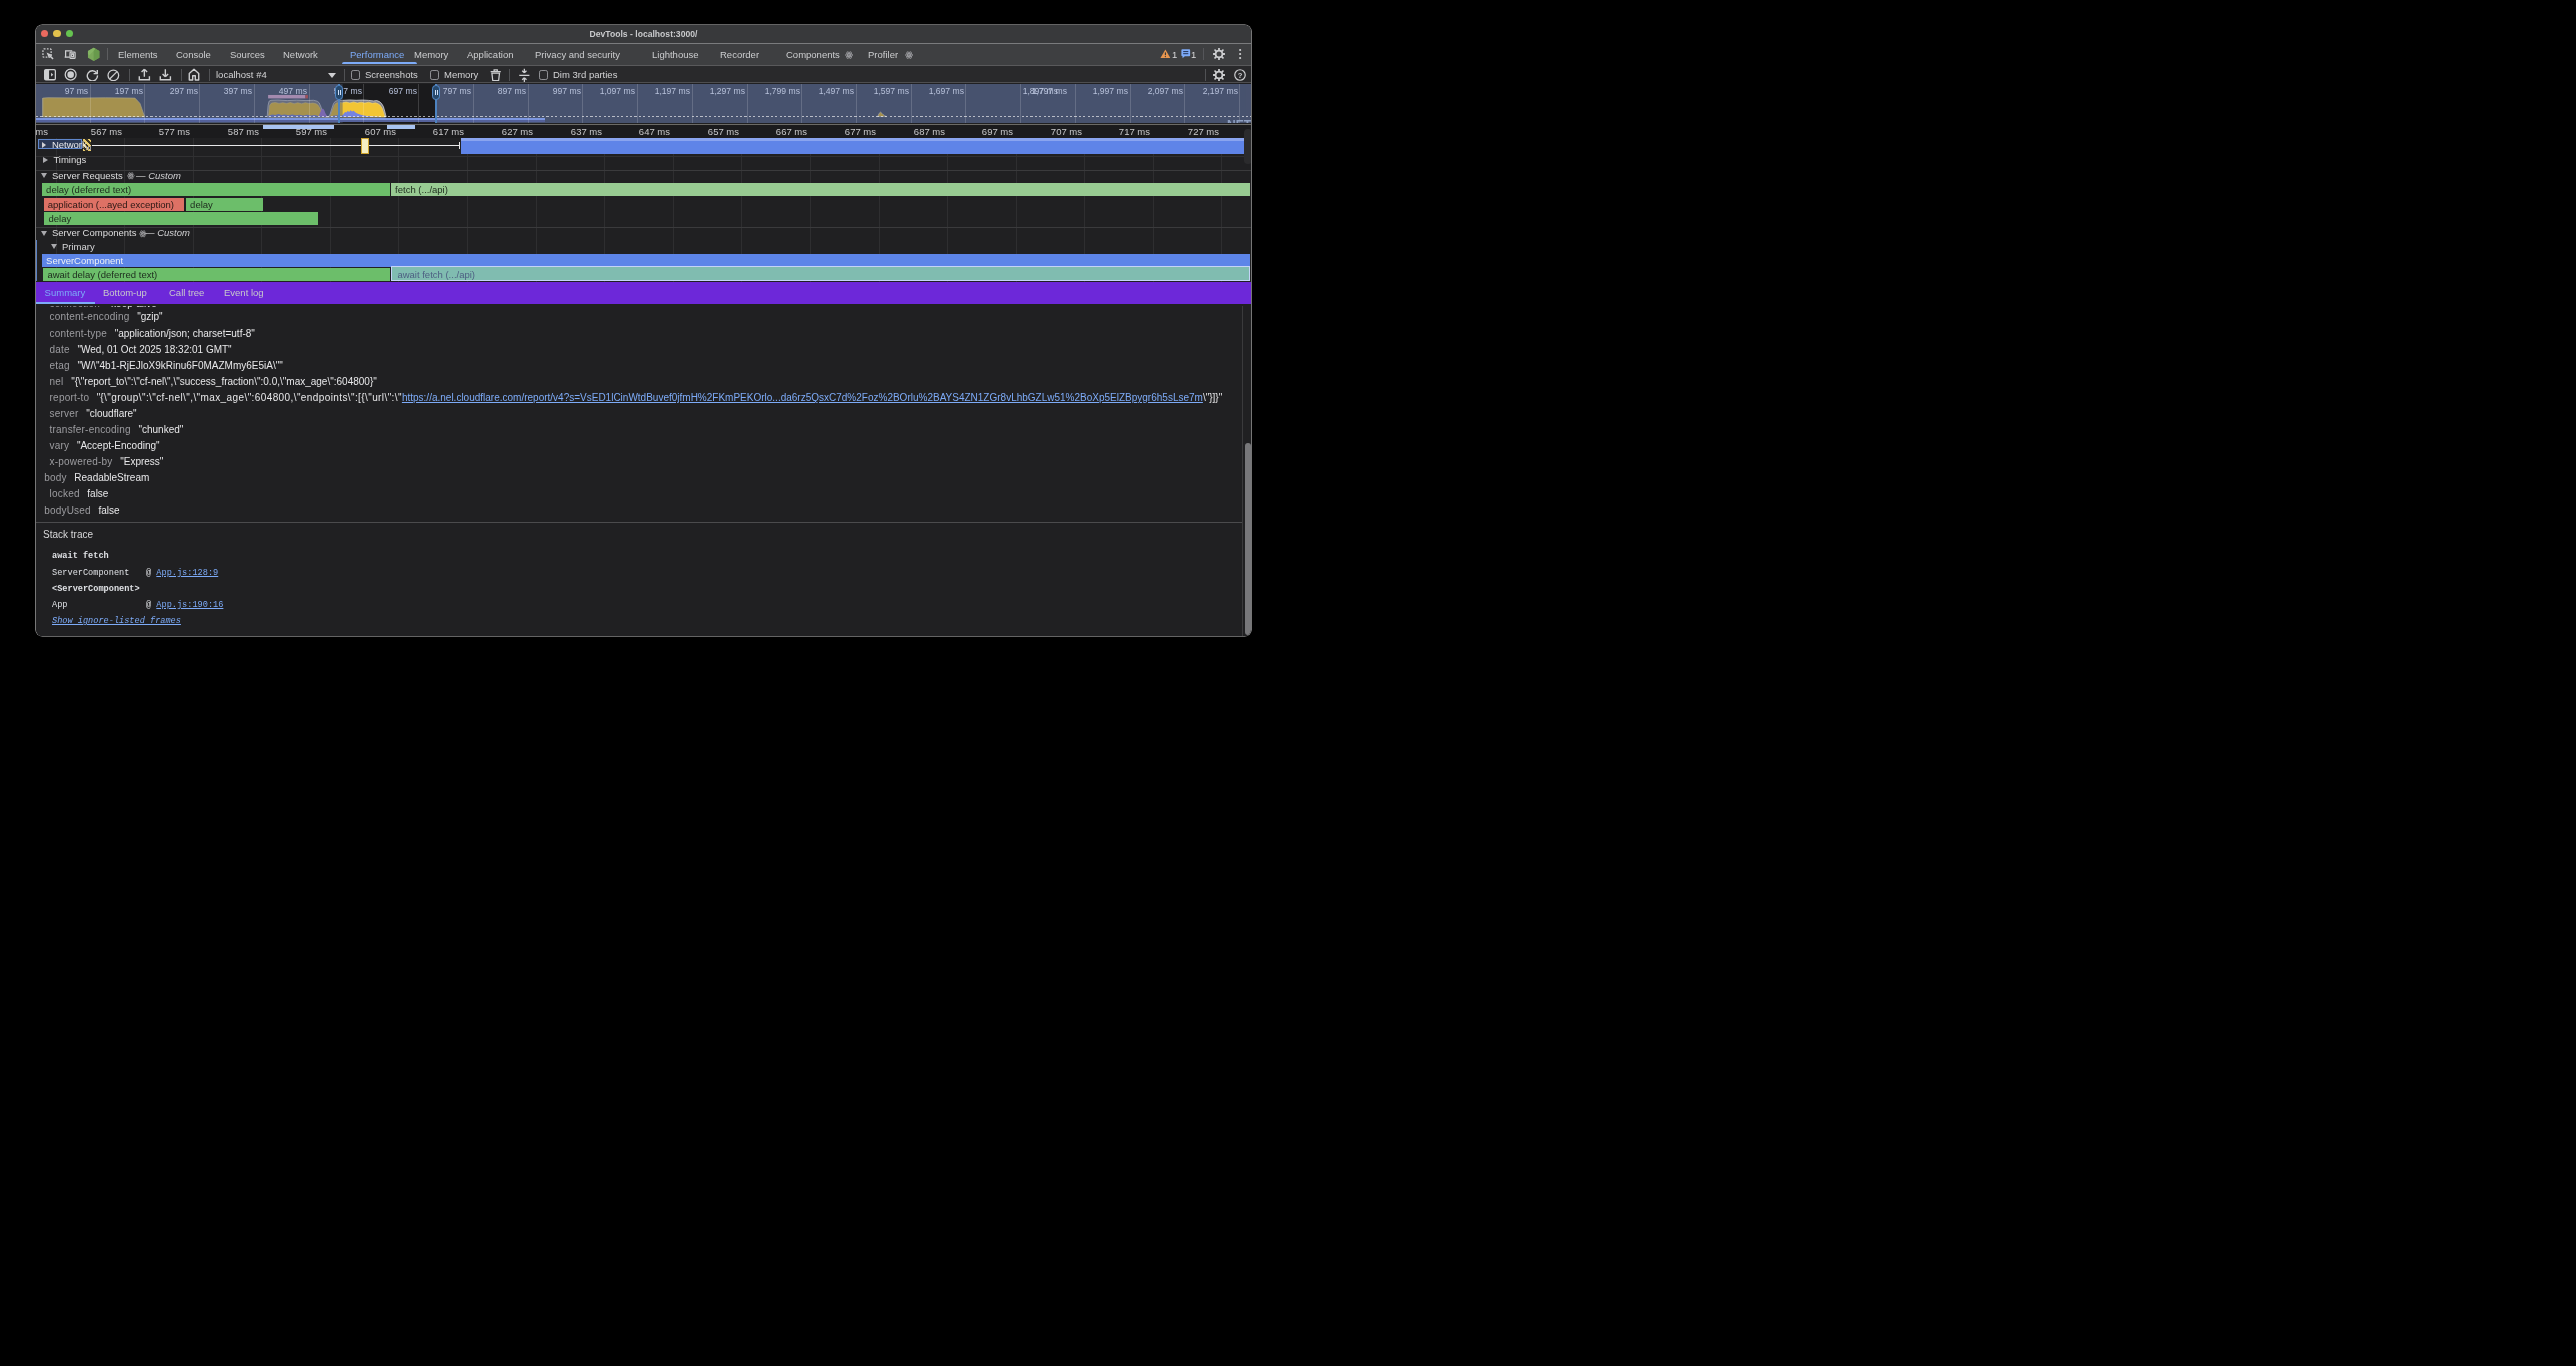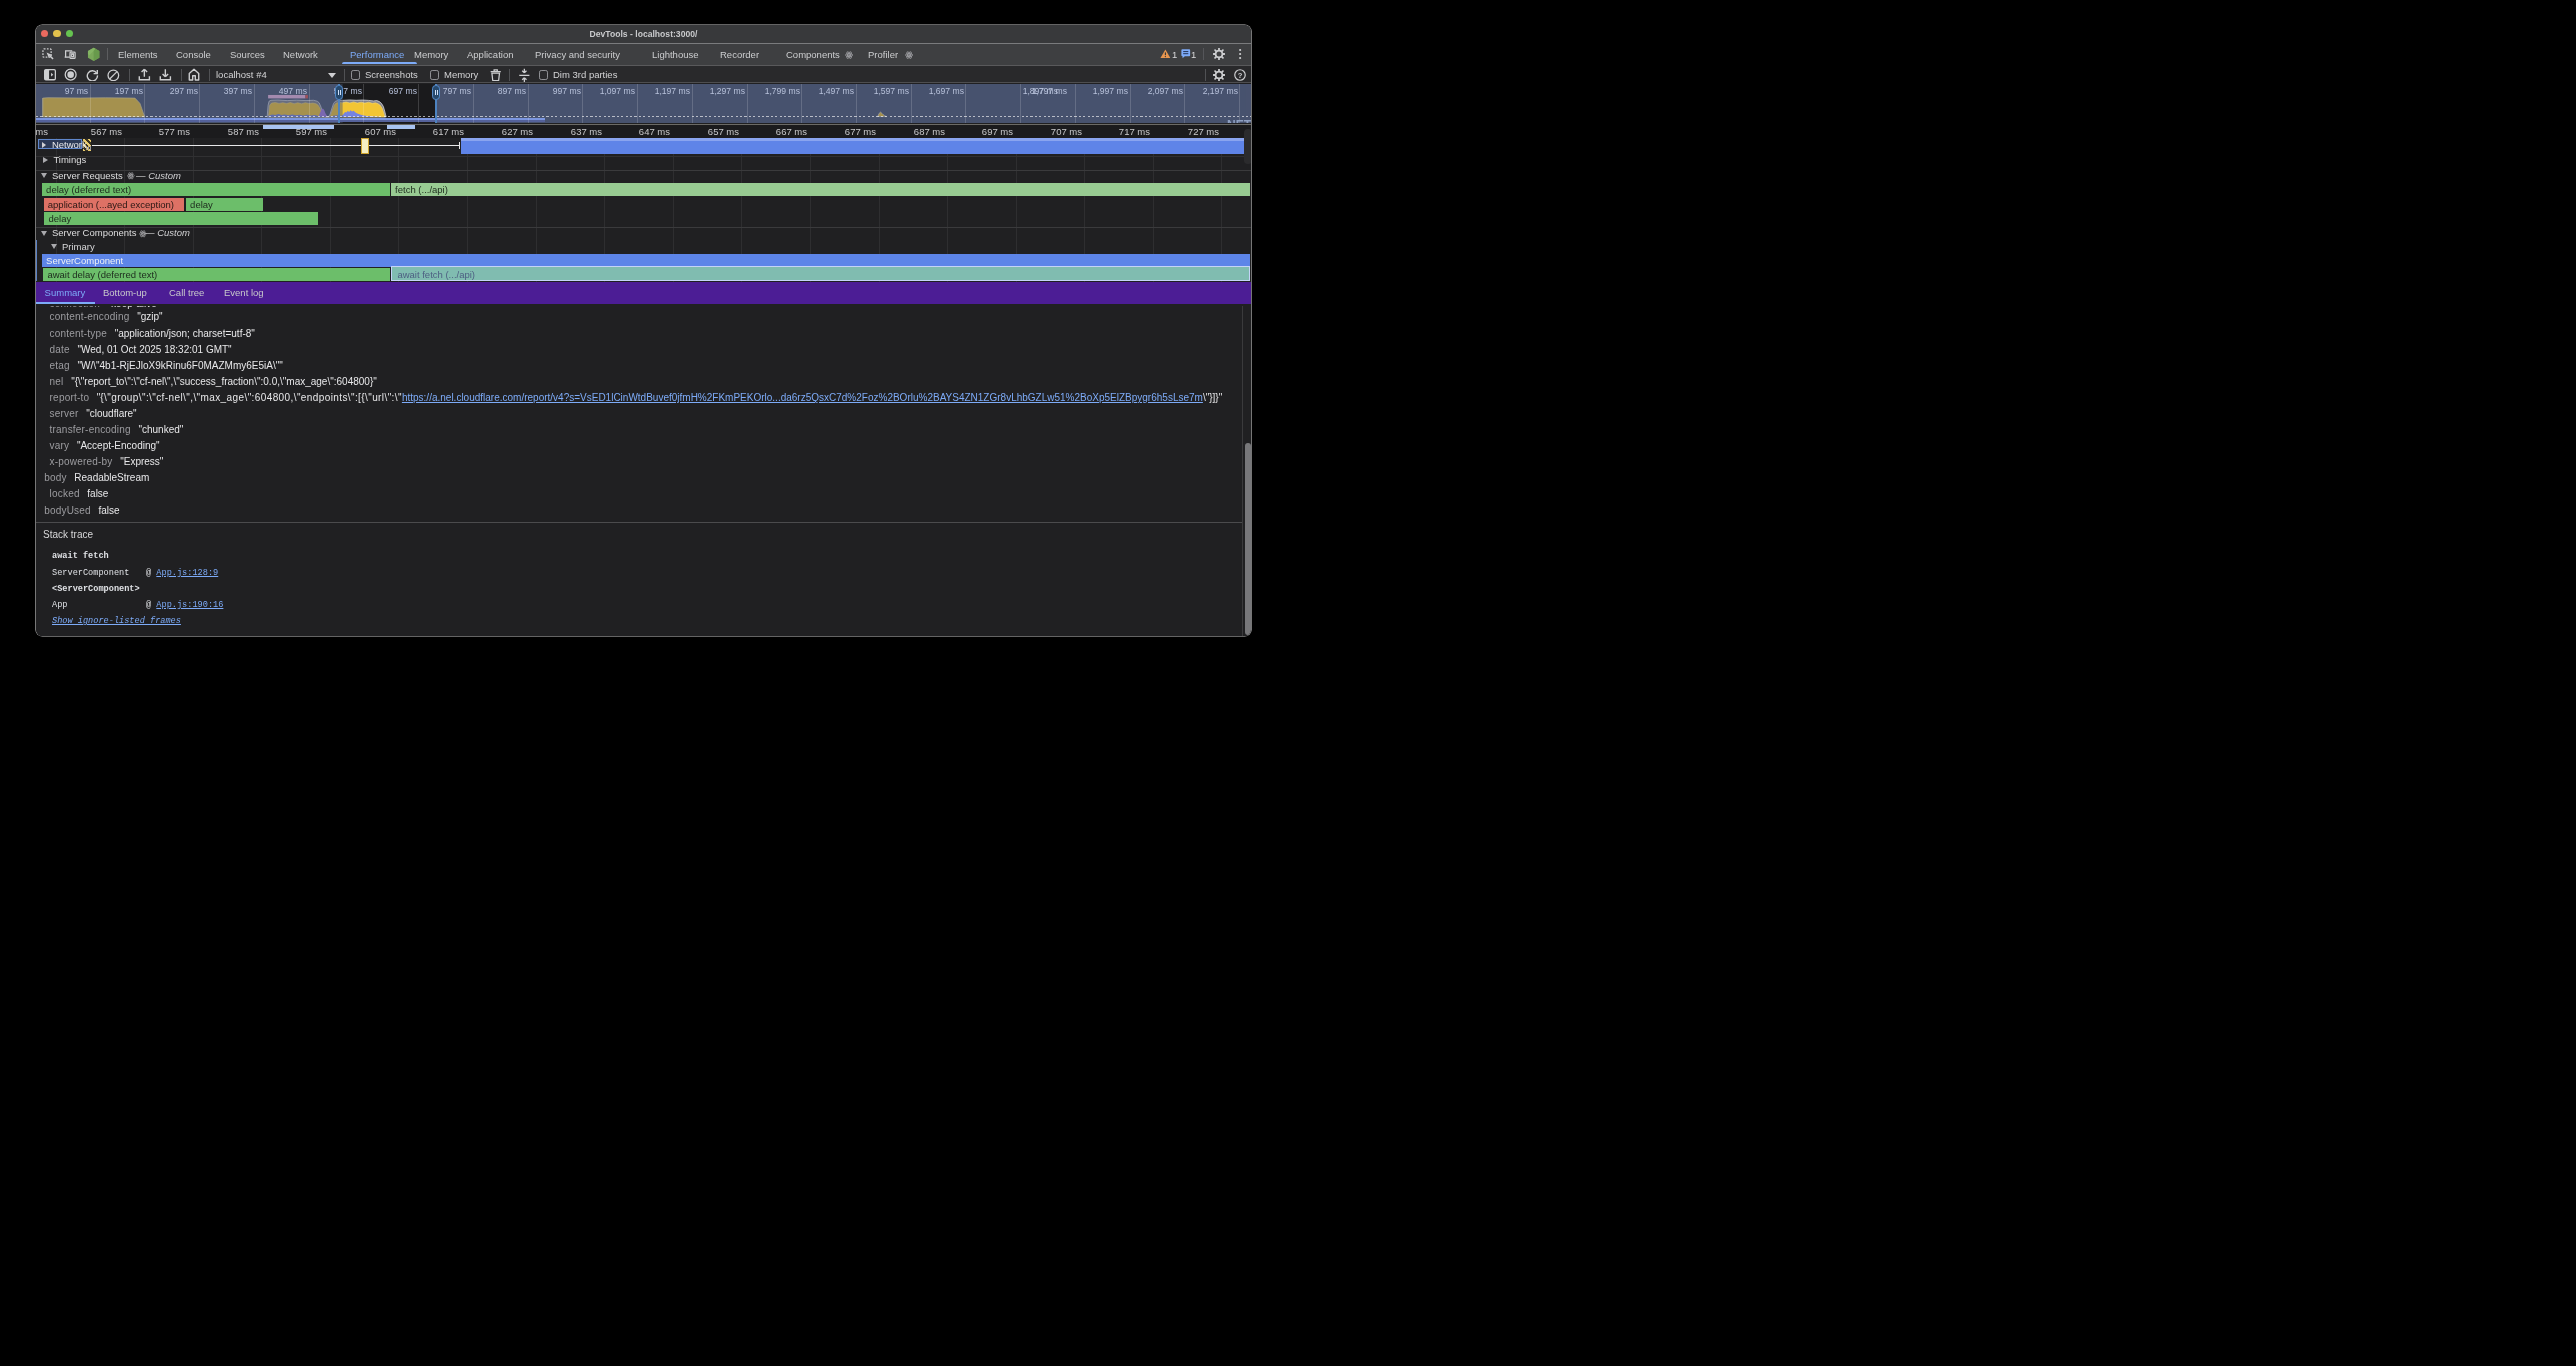--- a/index.html
+++ b/index.html
@@ -36,21 +36,21 @@
   #tracks { position:absolute; left:0; top:113px; width:100%; height:144px; background:#202022; overflow:hidden; }
   .grid { position:absolute; top:0; width:0.6px; height:100%; background:#2e2e30; }
   .bar { position:absolute; height:13px; font-size:9.5px; line-height:13px; color:#1d2b1d;
     white-space:nowrap; overflow:hidden; }
   .bar span { margin-left:4.1px; }
   .thd { position:absolute; font-size:9.5px; color:#dededf; white-space:nowrap; }
   .tri { display:inline-block; width:0; height:0; vertical-align:middle; }
   .trir { border-left:5px solid #a9a9ad; border-top:3.5px solid transparent; border-bottom:3.5px solid transparent; }
   .trid { border-top:5px solid #a9a9ad; border-left:3.5px solid transparent; border-right:3.5px solid transparent; }
   
-  #sumbar { position:absolute; left:0; top:257px; width:100%; height:22px; background:#4c1d95; }
+  #sumbar { position:absolute; left:0; top:257px; width:100%; height:22px; background:#6d28d9; }
   .stab { position:absolute; top:0; height:22px; line-height:22px; font-size:9.5px; color:#c8c9cb; }
   
   #details { position:absolute; left:0; top:281px; width:100%; height:332px; background:#202022; overflow:hidden; }
   .row { position:absolute; left:0; width:1141px; height:12.7px; line-height:12.7px; font-size:10px;
     white-space:nowrap; }
   .k { color:#9c9ca0; letter-spacing:0.2px; }
   .v { color:#e8e8ea; margin-left:7.6px; }
   .mono { font-family:"Liberation Mono", monospace; font-size:8.6px; color:#dfe1e5; }
   .link { color:#7dabf8; text-decoration:underline; }
   svg { display:block; }

